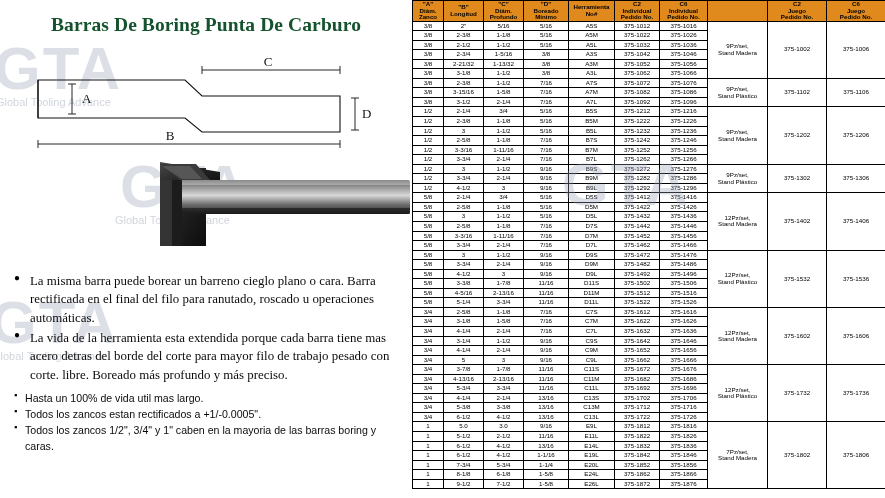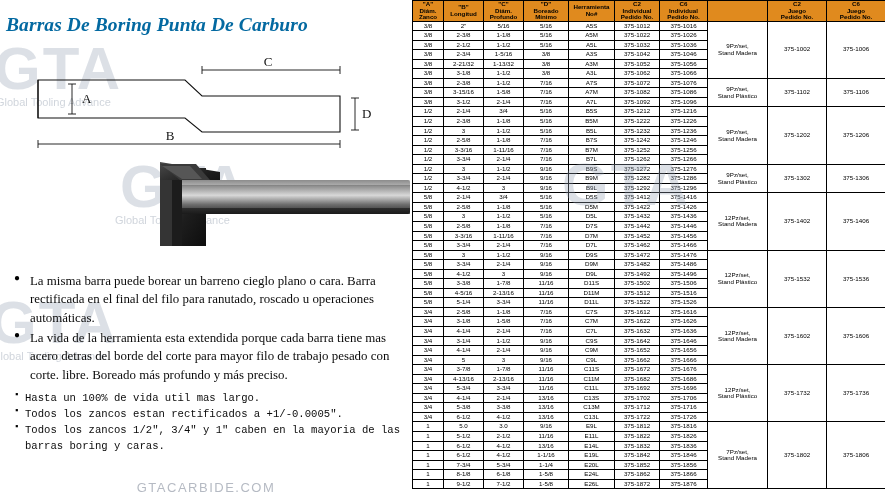--- a/index.html
+++ b/index.html
@@ -14,26 +14,25 @@
   .page { position: relative; width: 885px; height: 498px; display: flex; }
 
   
   .left {
     position: relative;
     width: 412px; height: 498px;
     background: #ffffff;
     overflow: hidden;
   }
   .title {
-    font-size: 19.5px; font-weight: bold; color: #0369a1;
-    text-align: left;
+    font-size: 19.5px; font-weight: bold; color: #14532d;
+    text-align: center;
     margin: 14px 6px 4px 6px;
     letter-spacing: .1px;
     font-family: "Liberation Serif", serif;
-    font-style: italic;
   }
   .drawing {
     position: relative; margin: 4px 6px 0 10px; height: 230px;
   }
   .drawing svg { display: block; }
 
   .bullets { margin: 2px 6px 0 14px; }
   .blist { list-style: none; margin: 0; padding: 0; }
   .blist li {
     position: relative; padding-left: 16px;
@@ -42,21 +41,21 @@
     font-family: "Liberation Serif", serif;
   }
   .blist li:before {
     content: "\25CF"; position: absolute; left: 0; top: -1px; font-size: 10px; color: #000;
   }
   .notes { margin: 6px 6px 0 14px; }
   .nlist { list-style: none; margin: 0; padding: 0; }
   .nlist li {
     position: relative; padding-left: 11px;
     font-size: 10.6px; line-height: 1.52; color: #0b0b0b;
-    font-family: Liberation Mono, monospace;
+    font-family: Liberation Sans, sans-serif;
   }
   .nlist li:before {
     content: "\25AA"; position: absolute; left: 0; top: -1px; font-size: 9px; color: #000;
   }
 
   
   .wm {
     position: absolute; pointer-events: none; user-select: none;
     color: rgba(150,160,175,0.30);
     font-family: "Liberation Sans", sans-serif;
@@ -190,21 +189,20 @@
     </div>
 
     <div class="notes">
       <ul class="nlist">
         <li>Hasta un 100% de vida util mas largo.</li>
         <li>Todos los zancos estan rectificados a +1/-0.0005".</li>
         <li>Todos los zancos 1/2", 3/4" y 1" caben en la mayoria de las barras boring y caras.</li>
       </ul>
     </div>
 
-    <div class="wm-bottom">GTACARBIDE.COM</div>
   </div>
 
   <div class="right">
     <div class="wm wm-big" style="left:150px; top:150px; z-index:5;">GTA</div>
     <table class="spec">
       <colgroup>
         <col class="colA">
           <col class="colB">
           <col class="colC">
           <col class="colD">

